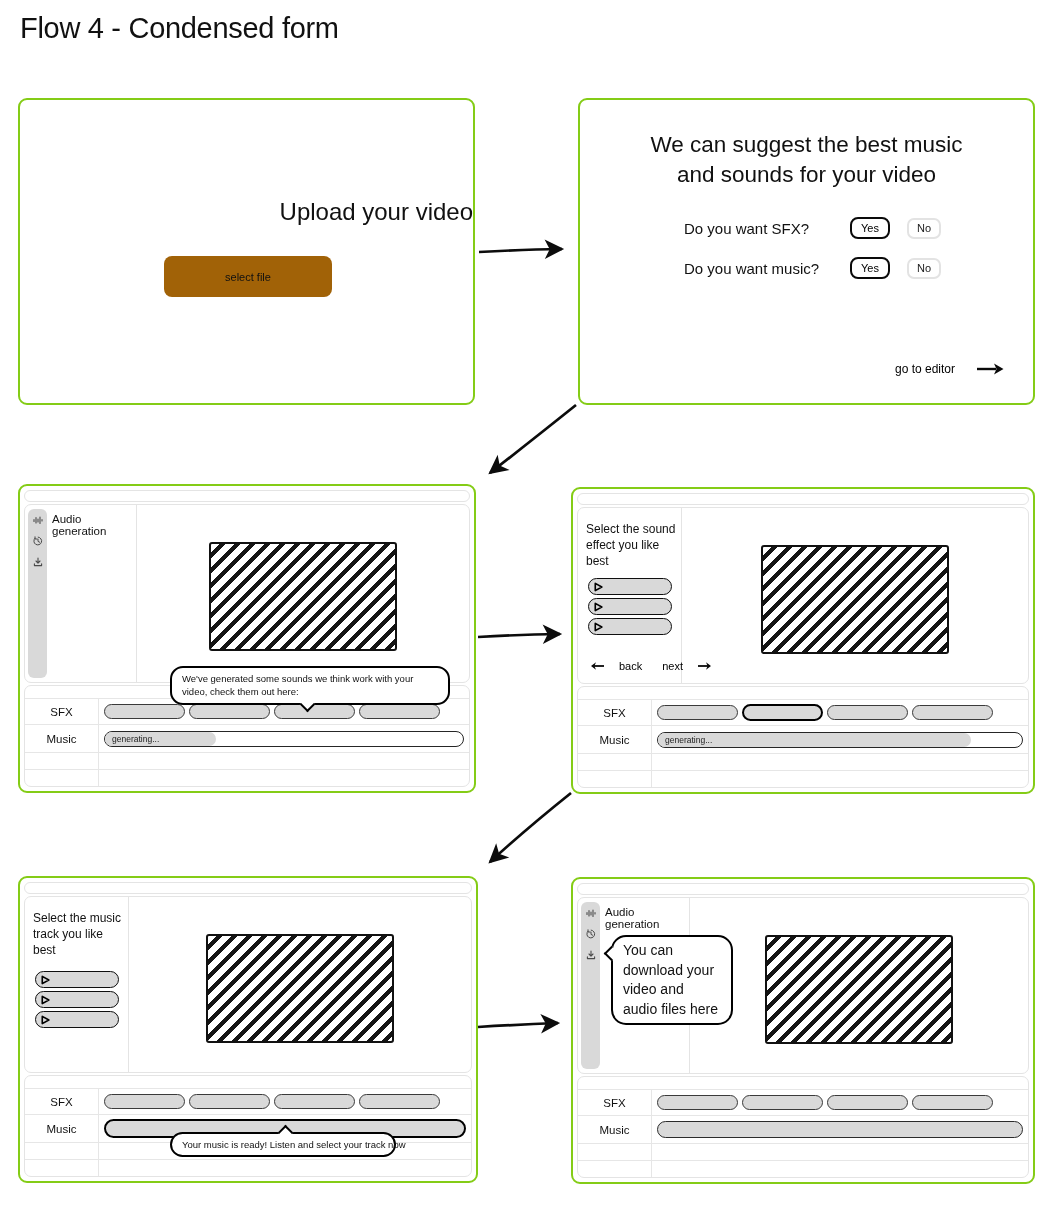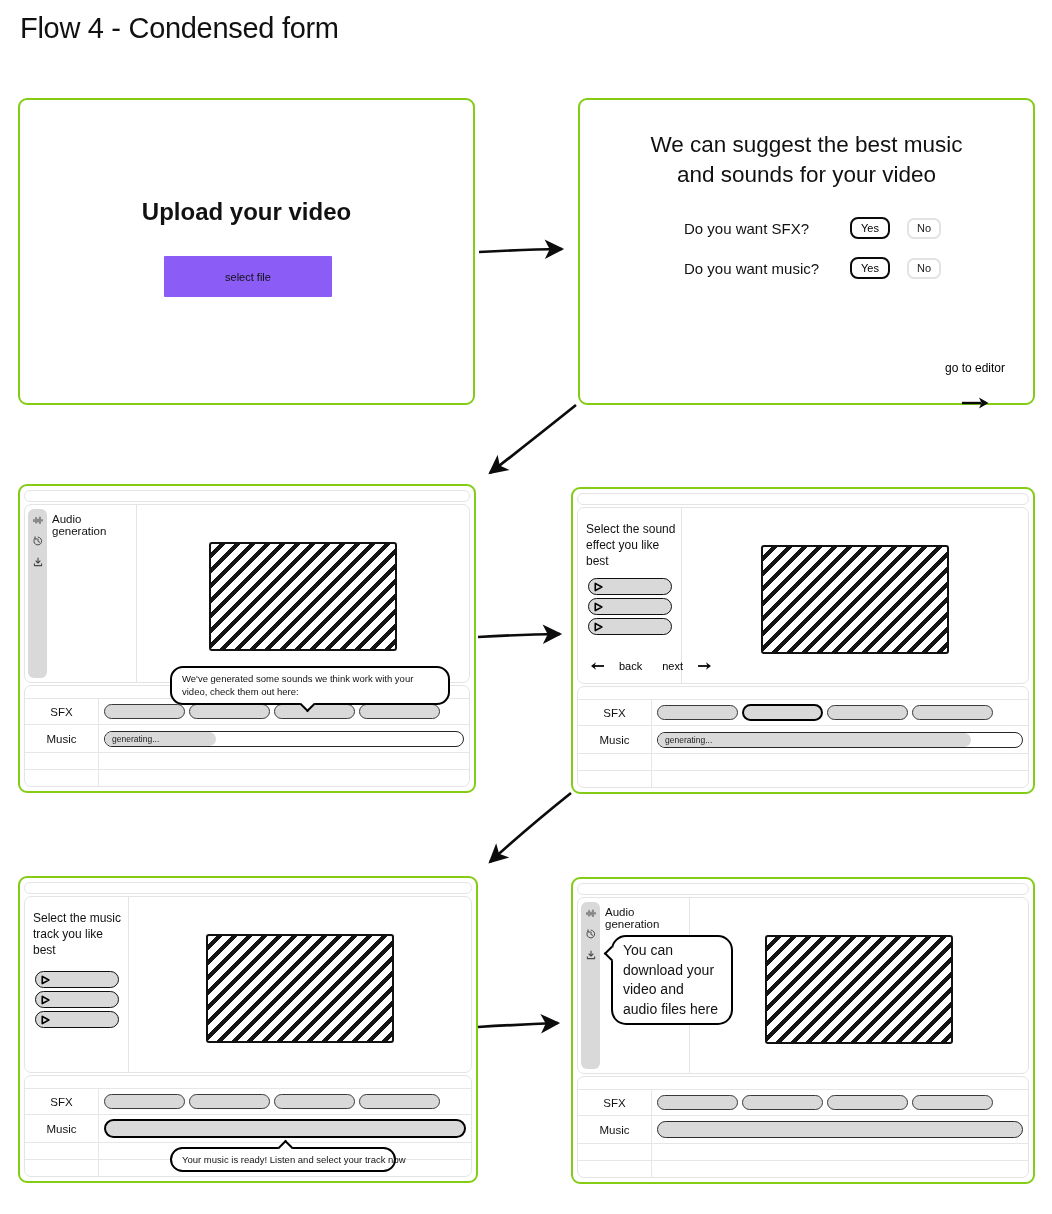--- a/index.html
+++ b/index.html
@@ -7,32 +7,32 @@
   body {
     width:1052px; height:1214px; position:relative;
     font-family:"Liberation Sans","DejaVu Sans",sans-serif;
     color:#111; overflow:hidden;
   }
   .page-title { position:absolute; left:20px; top:12px; font-size:29px; font-weight:500; letter-spacing:-0.3px; }
 
   .panel { position:absolute; background:#fff; border:2px solid #84cc16; border-radius:9px; }
 
   
-  .upload-heading { position:absolute; left:0; right:0; top:98px; text-align:center; font-size:24px; font-weight:700; }
-  .select-file-btn { position:absolute; left:144px; top:156px; width:168px; height:41px; background:#8b5cf6; border:none; border-radius:1px; font-size:11px; color:#111; display:flex; align-items:center; justify-content:center; cursor:pointer; font-family:inherit; }
+  .upload-heading { position:absolute; left:0; right:0; top:98px; text-align:right; font-size:24px; font-weight:400; }
+  .select-file-btn { position:absolute; left:144px; top:156px; width:168px; height:41px; background:#a16207; border:none; border-radius:8px; font-size:11px; color:#111; display:flex; align-items:center; justify-content:center; cursor:pointer; font-family:inherit; }
 
   .suggest-heading { position:absolute; left:0; right:0; top:30px; text-align:center; font-size:22.5px; font-weight:500; line-height:1.35; }
   .q-row { position:absolute; left:104px; display:flex; align-items:center; }
   .q-row.r1 { top:117px; } .q-row.r2 { top:157px; }
   .q-label { width:166px; font-size:15px; }
   .q-yes { background:#fff; border:2.6px solid #0a0a0a; border-radius:8px; padding:3px 9px; font-size:11px; font-family:inherit; cursor:pointer; }
   .q-no  { background:#fff; border:2px solid #e3e3e3; border-radius:7px; padding:2.5px 8px; font-size:11px; font-family:inherit; cursor:pointer; margin-left:17px; color:#222; }
   .desc-box { position:absolute; left:104px; top:198px; width:249px; height:44px; background:#ededed; border:1px solid #c6c6c6; border-radius:8px; font-size:11px; font-family:inherit; padding:7px 9px; resize:none; color:#1a1a1a; }
   .desc-box::placeholder { color:#1a1a1a; opacity:1; }
-  .goto-editor { position:absolute; right:28px; top:261px; display:flex; align-items:center; gap:20px; cursor:pointer; background:none; border:none; font-family:inherit;flex-direction:column; }
+  .goto-editor { position:absolute; right:28px; top:261px; display:flex; align-items:center; gap:20px; cursor:pointer; background:none; border:none; font-family:inherit; }
   .goto-editor span { font-size:12px; }
 
   
   .ed { display:flex; flex-direction:column; padding:4px; gap:2px; }
   .ed-box { border:1px solid #e4e4e4; border-radius:7px; background:#fff; }
   .ed-topbar { height:12px; flex:none; }
   .ed-main { flex:1; position:relative; }
   .ed-side { position:absolute; left:0; top:0; bottom:0; border-right:1px solid #e4e4e4; }
   .ed-side.w112 { width:112px; } .ed-side.w104 { width:104px; }
   .rail { position:absolute; left:3px; top:4px; bottom:4px; width:19px; background:#d9d9d9; border-radius:6px; display:flex; flex-direction:column; align-items:center; padding-top:6px; gap:11px; }
@@ -282,21 +282,21 @@
     </div>
     <div class="tl-row tl-r3">
         <div class="tl-label"></div>
         <div class="tl-cell"></div>
       </div>
     <div class="tl-row tl-r4">
         <div class="tl-label"></div>
         <div class="tl-cell"></div>
       </div>
   </div>
-  <div class="bubble" style="left:150px; top:269px; width:226px; white-space:nowrap;">
+  <div class="bubble" style="left:150px; top:254px; width:226px; white-space:nowrap;">
     <span>Your music is ready! Listen and select your track now</span>
     <div class="tail tail-up" style="left:108px;"></div>
   </div>
 </div>
 
 <div class="panel ed" style="left:571px; top:877px; width:464px; height:307px;">
   <div class="ed-box ed-topbar"></div>
   <div class="ed-box ed-main">
     <div class="ed-side w112">
       <div class="rail">

